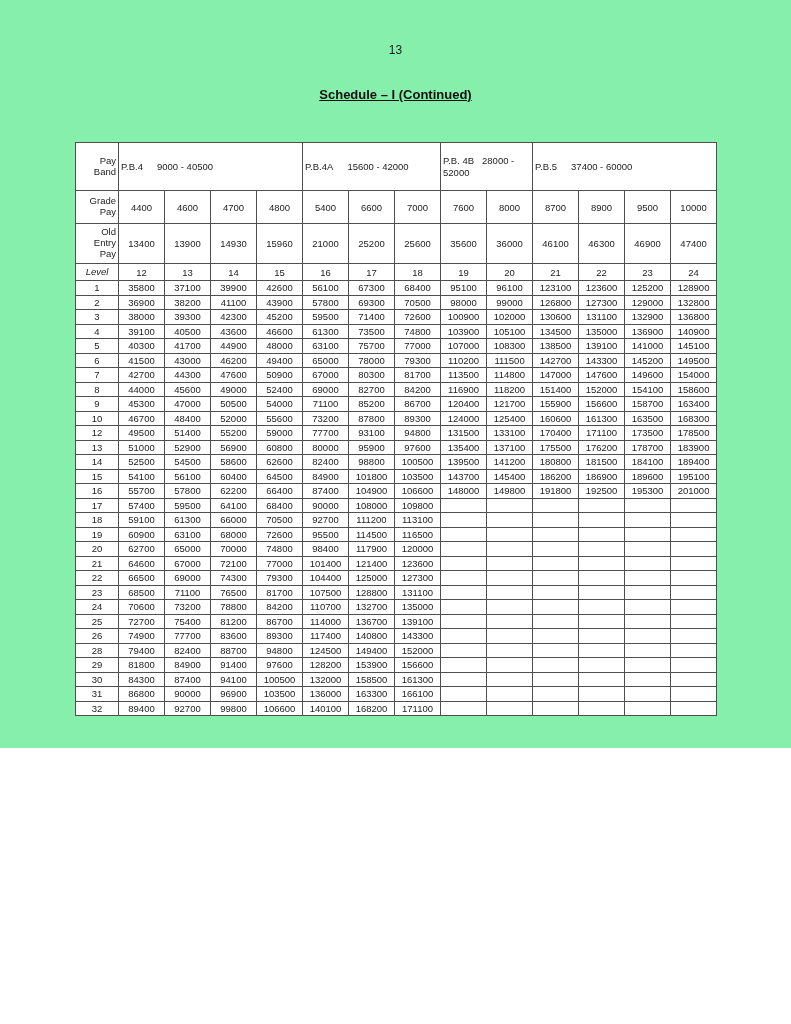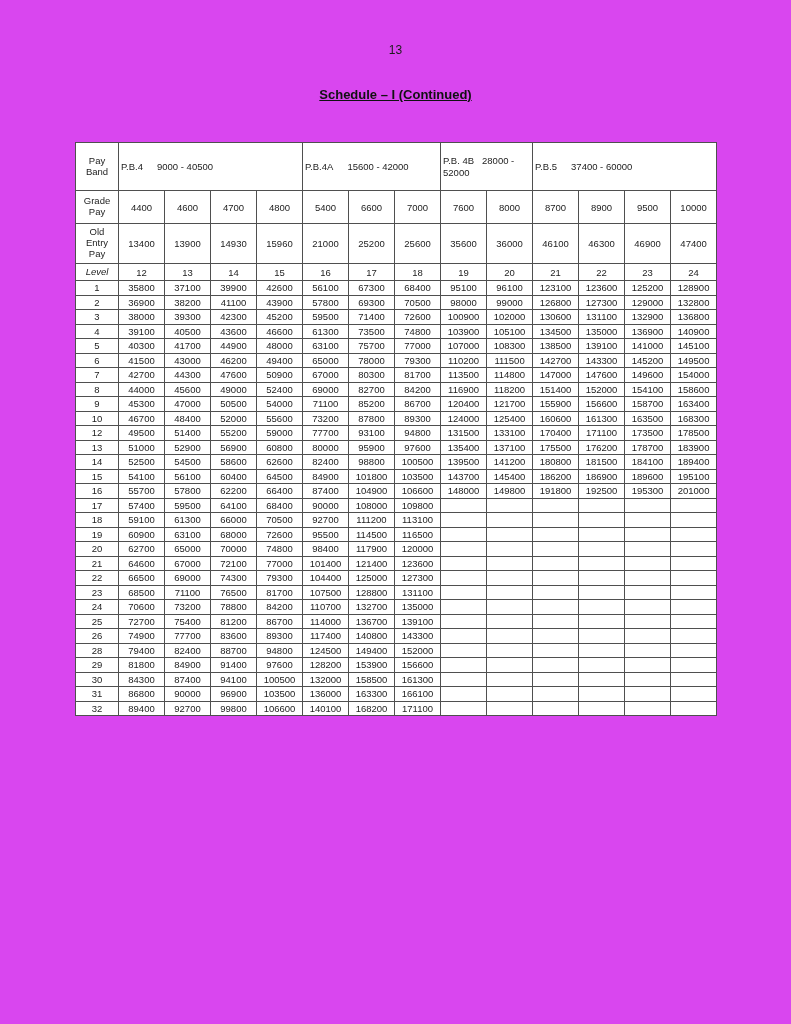--- a/index.html
+++ b/index.html
@@ -1,22 +1,22 @@
 <!DOCTYPE html>
 <html><head>
 <meta charset="utf-8">
 <style>
   * { margin: 0; padding: 0; box-sizing: border-box; }
   html, body { background: #ffffff; }
   body { font-family: "Liberation Sans", "DejaVu Sans", sans-serif; color: #1c1c1c; }
   .page {
     position: relative;
     width: 791px;
-    height: 1024px;
-    background: #d946ef;
+    height: 748px;
+    background: #86efac;
     overflow: hidden;
   }
   .page-number {
     position: absolute;
     top: 43px;
     left: 0;
     width: 100%;
     text-align: center;
     font-size: 12px;
     color: #1c1c1c;
@@ -50,21 +50,21 @@
     background: #ffffff;
   }
   col.c0 { width: 43px; }
   col.cn { width: 46px; }
   tr.band-row   { height: 48px; }
   tr.grade-row  { height: 33px; }
   tr.oldpay-row { height: 40px; }
   tr.level-row  { height: 17px; }
   tr.data-row   { height: 14.5px; }
   .rowhead {
-    text-align: center;
+    text-align: right;
     padding-left: 3px;
     line-height: 1.15;
   }
   .level-head { text-align: center; font-style: italic; }
   .num { text-align: center; }
   .band-cell { text-align: left; line-height: 1.25; }
   .band-name { margin-right: 14px; white-space: nowrap; }
   .band-range { white-space: nowrap; }
   .band-2 { text-align: left; padding-left: 5px; }
   .band-2 .band-name { margin-right: 8px; }

